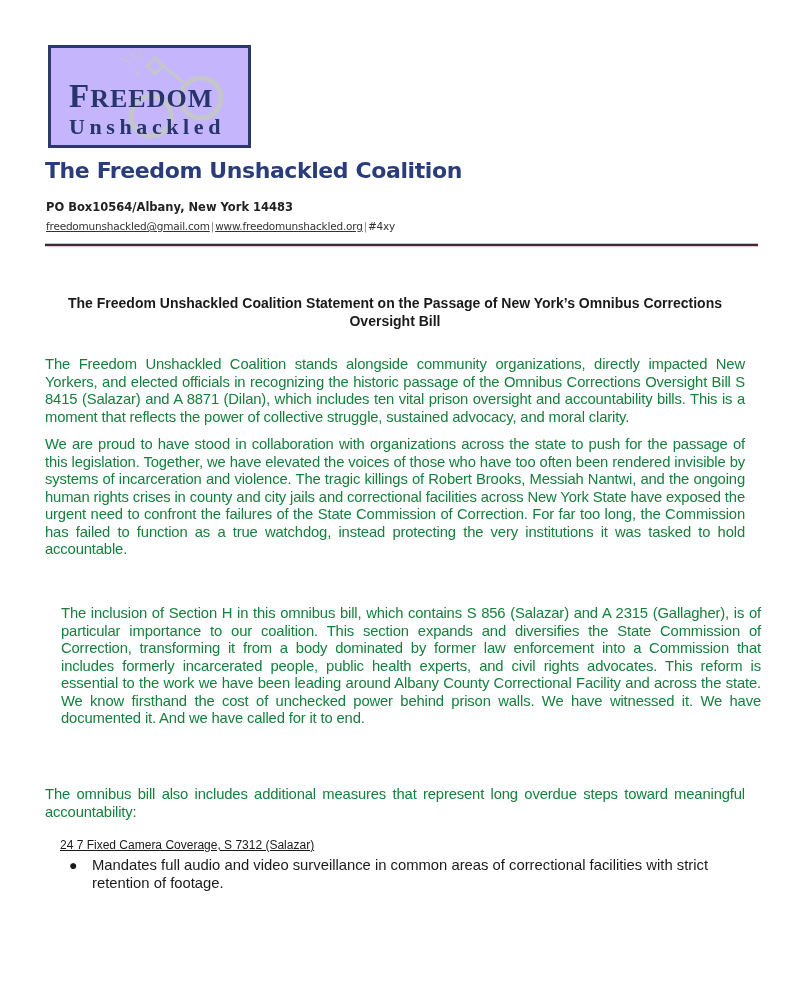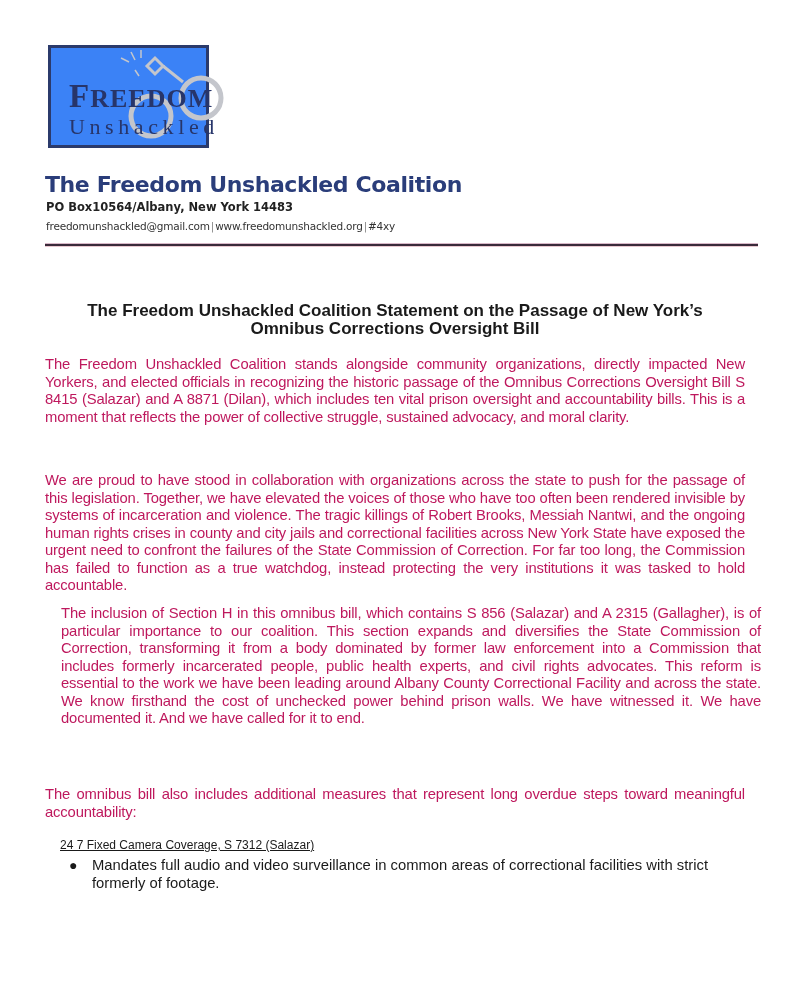--- a/index.html
+++ b/index.html
@@ -1,64 +1,64 @@
 <!DOCTYPE html>
 <html><head>
 <meta charset="utf-8">
 <style>
   html, body { margin: 0; padding: 0; background: #ffffff; }
   body { width: 790px; height: 1000px; position: relative; overflow: hidden; font-family: "Liberation Sans", sans-serif; color: #1a1a1a; }
 
   .logo-box {
-    position: absolute; left: 48px; top: 45px; width: 161px; height: 103px;
-    border: 3px solid #2b3a6b; box-sizing: border-box; background: #3b82f6;
+    position: absolute; left: 48px; top: 45px; width: 203px; height: 103px;
+    border: 3px solid #2b3a6b; box-sizing: border-box; background: #c4b5fd;
   }
   .logo-cuffs { position: absolute; left: 0; top: 0; width: 197px; height: 97px; }
   .logo-word1 {
     position: absolute; left: 18px; top: 30px; font-family: "Liberation Serif", serif;
     font-weight: bold; color: #27356a; letter-spacing: 1px; white-space: nowrap;
   }
   .logo-word1 .big { font-size: 33px; }
   .logo-word1 .small { font-size: 26px; }
   .logo-word2 {
     position: absolute; left: 18px; top: 66px; font-family: "Liberation Serif", serif;
-    font-weight: normal; color: #27356a; font-size: 22px; letter-spacing: 4.6px; white-space: nowrap;
+    font-weight: bold; color: #27356a; font-size: 22px; letter-spacing: 4.6px; white-space: nowrap;
   }
 
   .org-name {
-    position: absolute; left: 45px; top: 172px; font-family: "DejaVu Sans", sans-serif;
+    position: absolute; left: 45px; top: 158px; font-family: "DejaVu Sans", sans-serif;
     font-weight: bold; font-size: 22px; color: #2a3d7a; letter-spacing: -0.4px; white-space: nowrap;
   }
   .address {
     position: absolute; left: 46px; top: 200px; font-family: "DejaVu Sans", sans-serif;
     font-weight: bold; font-size: 11.5px; color: #222; white-space: nowrap;
   }
   .contacts {
     position: absolute; left: 46px; top: 220px; font-family: "DejaVu Sans", sans-serif;
     font-size: 10.5px; color: #333; white-space: nowrap; letter-spacing: -0.2px;
   }
-  .contacts a { color: #333; }
+  .contacts a { color: #333; text-decoration: underline; }
   .contacts .sep { color: #888; padding: 0 1px; }
 
   .divider {
     position: absolute; left: 45px; top: 244px; width: 713px; height: 2px;
     background: #3a2a3a; box-shadow: 0 -1px 0 #d8b8c8, 0 1px 0 #e8c8d0;
   }
 
   .statement-title {
-    position: absolute; left: 60px; top: 302px; width: 670px; text-align: center;
-    font-weight: bold; font-size: 17px; line-height: 18px; color: #1a1a1a;
+    position: absolute; left: 60px; top: 294px; width: 670px; text-align: center;
+    font-weight: bold; font-size: 14px; line-height: 18px; color: #1a1a1a;
   }
 
   .para {
     position: absolute; left: 45px; width: 700px; font-size: 14.8px; line-height: 17.5px;
-    text-align: justify; color: #be185d; letter-spacing: -0.15px;
+    text-align: justify; color: #15803d; letter-spacing: -0.15px;
   }
   .p1 { top: 356px; }
-  .p2 { top: 472px; }
+  .p2 { top: 436px; }
   .p3 { top: 605px; margin-left: 16px; }
   .p4 { top: 750px; margin-top: 36px; }
 
   .measure-heading {
     position: absolute; left: 60px; top: 838px; font-size: 12px; text-decoration: underline; color: #1a1a1a; white-space: nowrap;
   }
   .measure-list {
     position: absolute; left: 45px; top: 857px; width: 700px; margin: 0; padding: 0; list-style: none;
   }
   .measure-list li { position: relative; padding-left: 47px; font-size: 14.8px; line-height: 17.5px; color: #1a1a1a; }
@@ -97,15 +97,15 @@
 
 <div class="para p1">The Freedom Unshackled Coalition stands alongside community organizations, directly impacted New Yorkers, and elected officials in recognizing the historic passage of the Omnibus Corrections Oversight Bill S 8415 (Salazar) and A 8871 (Dilan), which includes ten vital prison oversight and accountability bills. This is a moment that reflects the power of collective struggle, sustained advocacy, and moral clarity.</div>
 <div class="para p2">We are proud to have stood in collaboration with organizations across the state to push for the passage of this legislation. Together, we have elevated the voices of those who have too often been rendered invisible by systems of incarceration and violence. The tragic killings of Robert Brooks, Messiah Nantwi, and the ongoing human rights crises in county and city jails and correctional facilities across New York State have exposed the urgent need to confront the failures of the State Commission of Correction. For far too long, the Commission has failed to function as a true watchdog, instead protecting the very institutions it was tasked to hold accountable.</div>
 <div class="para p3">The inclusion of Section H in this omnibus bill, which contains S 856 (Salazar) and A 2315 (Gallagher), is of particular importance to our coalition. This section expands and diversifies the State Commission of Correction, transforming it from a body dominated by former law enforcement into a Commission that includes formerly incarcerated people, public health experts, and civil rights advocates. This reform is essential to the work we have been leading around Albany County Correctional Facility and across the state. We know firsthand the cost of unchecked power behind prison walls. We have witnessed it. We have documented it. And we have called for it to end.</div>
 <div class="para p4">The omnibus bill also includes additional measures that represent long overdue steps toward meaningful accountability:</div>
 
 <div class="measure-heading">24 7 Fixed Camera Coverage, S 7312 (Salazar)</div>
 <ul class="measure-list">
   <li>
     <span class="bullet">●</span>
-    <span>Mandates full audio and video surveillance in common areas of correctional facilities with strict formerly of footage.</span>
+    <span>Mandates full audio and video surveillance in common areas of correctional facilities with strict retention of footage.</span>
   </li>
 </ul>
 
 </body></html>

